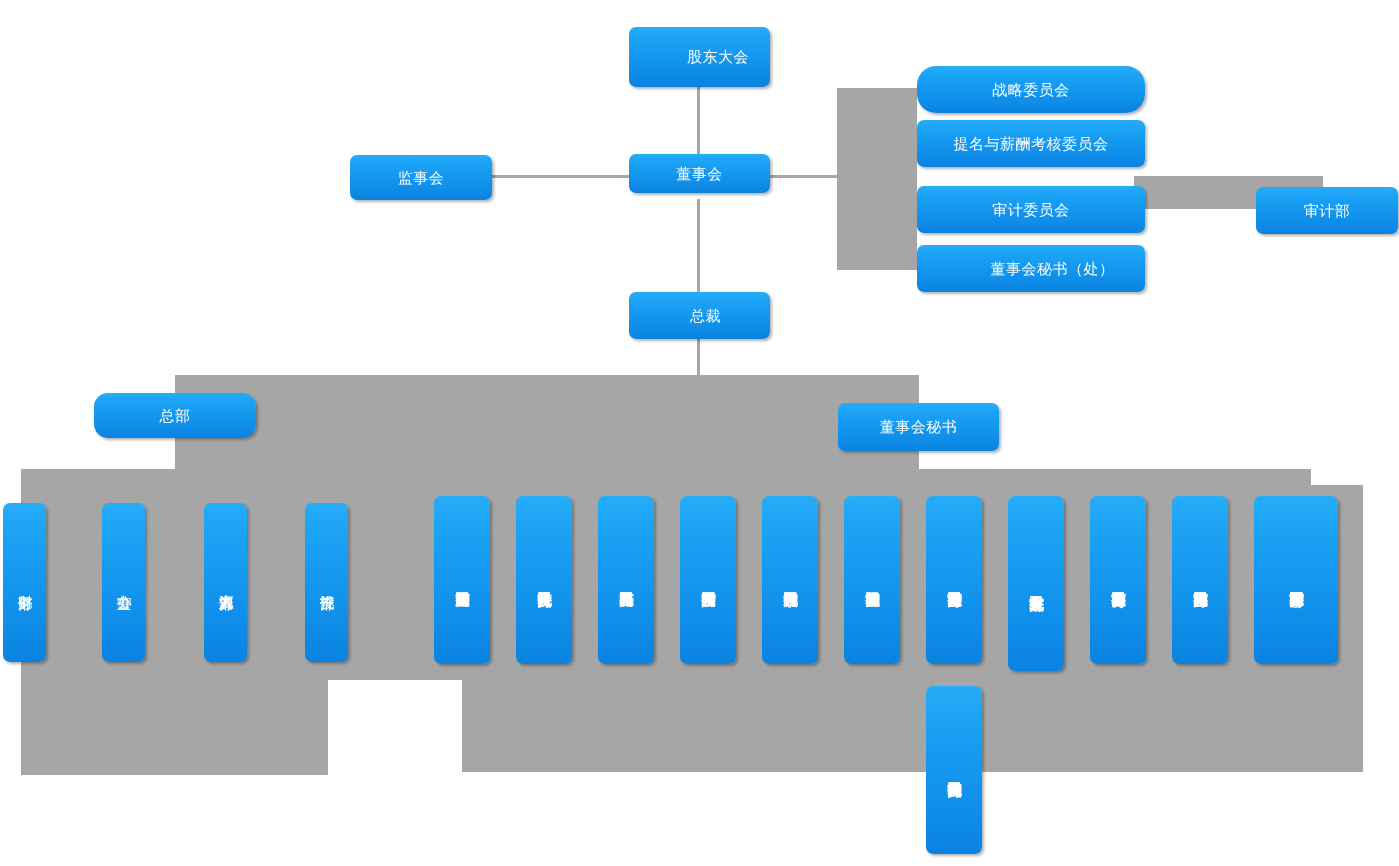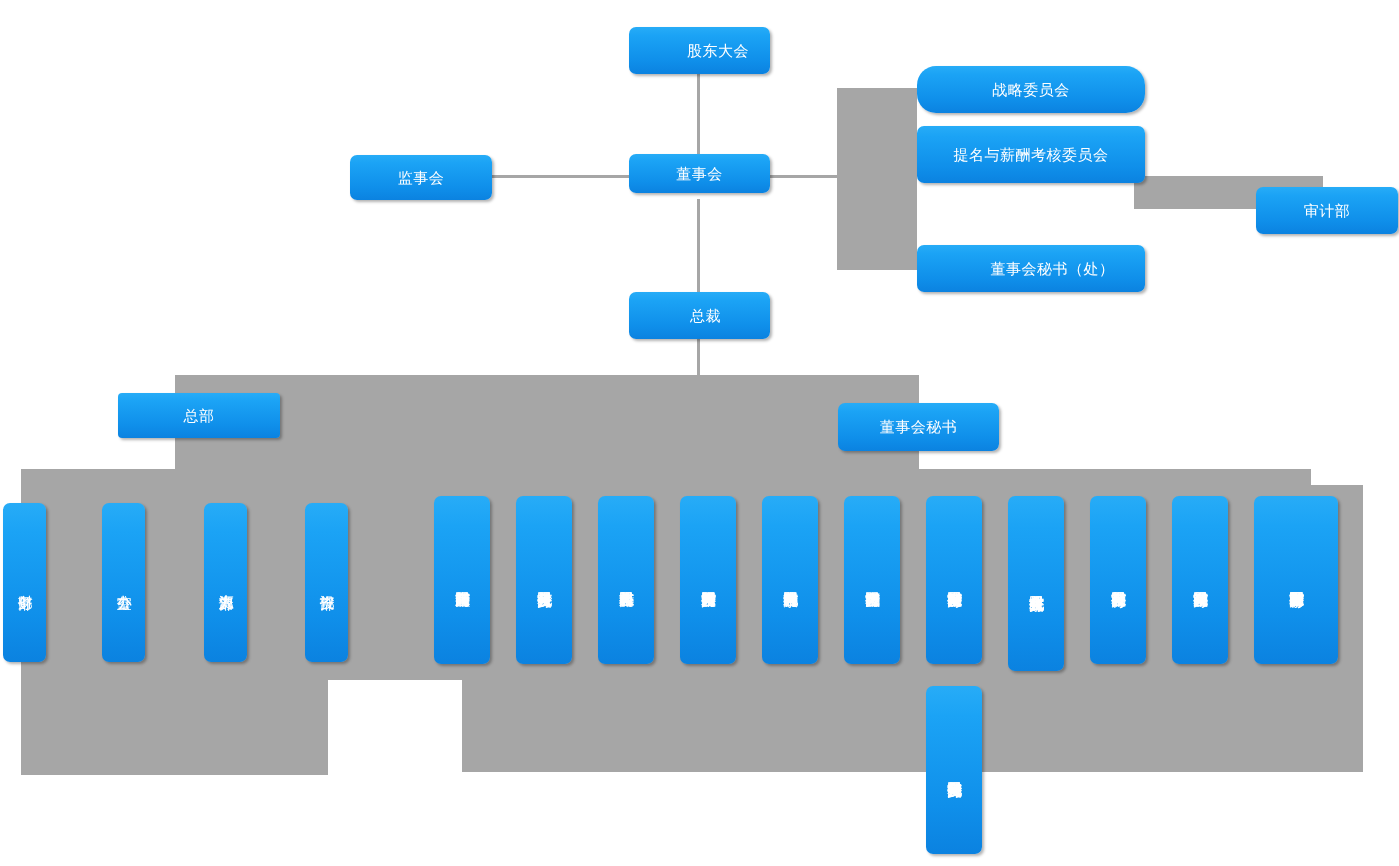--- a/index.html
+++ b/index.html
@@ -38,21 +38,21 @@
     display:flex;
     align-items:center;
     justify-content:center;
     text-align:center;
     font-size:15px;
     line-height:1.2;
     letter-spacing:.5px;
     white-space:nowrap;
     user-select:none;
   }
-  .node.sq{border-radius:4px;margin-left:24px;}
+  .node.sq{border-radius:14px;}
 
   
   .vnode{
     position:absolute;
     box-sizing:border-box;
     border-radius:7px;
     background:linear-gradient(to bottom,#27acf7 0%,#1ba3f5 18%,#0f8fea 72%,#0b82e0 100%);
     box-shadow:2px 2px 3px rgba(0,0,0,.30);
     color:#ffffff;
     font-size:15px;
@@ -87,21 +87,21 @@
   <div class="plate" style="left:1311px; top:485px; width:52px; height:195px;"></div>
   <div class="plate" style="left:21px; top:680px; width:307px; height:95px;"></div>
   <div class="plate" style="left:462px; top:680px; width:901px; height:92px;"></div>
 
   <div class="line" style="left:697px; top:73px; width:3px; height:82px;"></div>
   <div class="line" style="left:492px; top:175px; width:138px; height:3px;"></div>
   <div class="line" style="left:770px; top:175px; width:68px; height:3px;"></div>
   <div class="line" style="left:697px; top:199px; width:3px; height:94px;"></div>
   <div class="line" style="left:697px; top:339px; width:3px; height:38px;"></div>
 
-  <div class="node" style="left:629px; top:27px; width:141px; height:47px;padding-left:37px;">
+  <div class="node" style="left:629px; top:27px; width:141px; height:60px;padding-left:37px;">
     <span>股东大会</span>
   </div>
 
   <div class="node" style="left:629px; top:154px; width:141px; height:39px;">
     <span>董事会</span>
   </div>
 
   <div class="node" style="left:350px; top:155px; width:142px; height:45px;">
     <span>监事会</span>
   </div>
@@ -110,22 +110,25 @@
     <span>总裁</span>
   </div>
 
   <div class="node" style="left:1256px; top:187px; width:142px; height:47px;">
     <span>审计部</span>
   </div>
 
   <div class="node" style="left:917px; top:66px; width:228px; height:47px;border-radius:19px;">
     <span>战略委员会</span>
   </div>
-  <div class="node" style="left:917px; top:126px; width:228px; height:57px;">
+  <div class="node" style="left:917px; top:120px; width:228px; height:47px;">
     <span>提名与薪酬考核委员会</span>
+  </div>
+  <div class="node" style="left:917px; top:186px; width:228px; height:47px;">
+    <span>审计委员会</span>
   </div>
   <div class="node" style="left:917px; top:245px; width:228px; height:47px;padding-left:43px;">
     <span>董事会秘书（处）</span>
   </div>
 
   <div class="node sq" style="left:94px; top:393px; width:162px; height:45px;">
     <span>总部</span>
   </div>
   <div class="node" style="left:838px; top:403px; width:161px; height:48px;">
     <span>董事会秘书</span>

